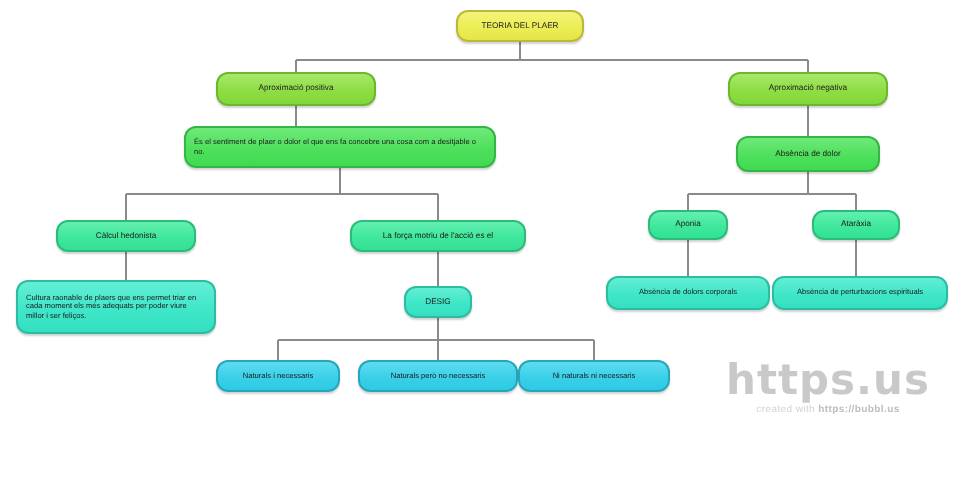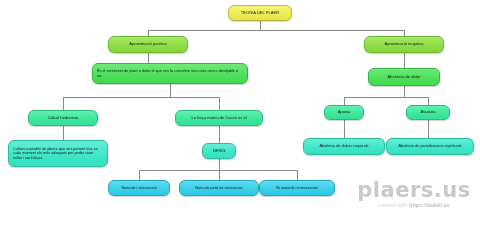--- a/index.html
+++ b/index.html
@@ -203,17 +203,17 @@
 
   <div class="node lvl-e tiny" style="left:179px; top:180px; width:80px; height:16px;">
     <span>Naturals però no necessaris</span>
   </div>
 
   <div class="node lvl-e tiny" style="left:259px; top:180px; width:76px; height:16px;">
     <span>Ni naturals ni necessaris</span>
   </div>
 
   <div id="watermark">
-    <div id="wm-logo">plaers.us</div>
+    <div id="wm-logo">https.us</div>
     <div id="wm-sub"><span>created with </span><b>https://bubbl.us</b></div>
   </div>
 
 </div>
 
 </body></html>

